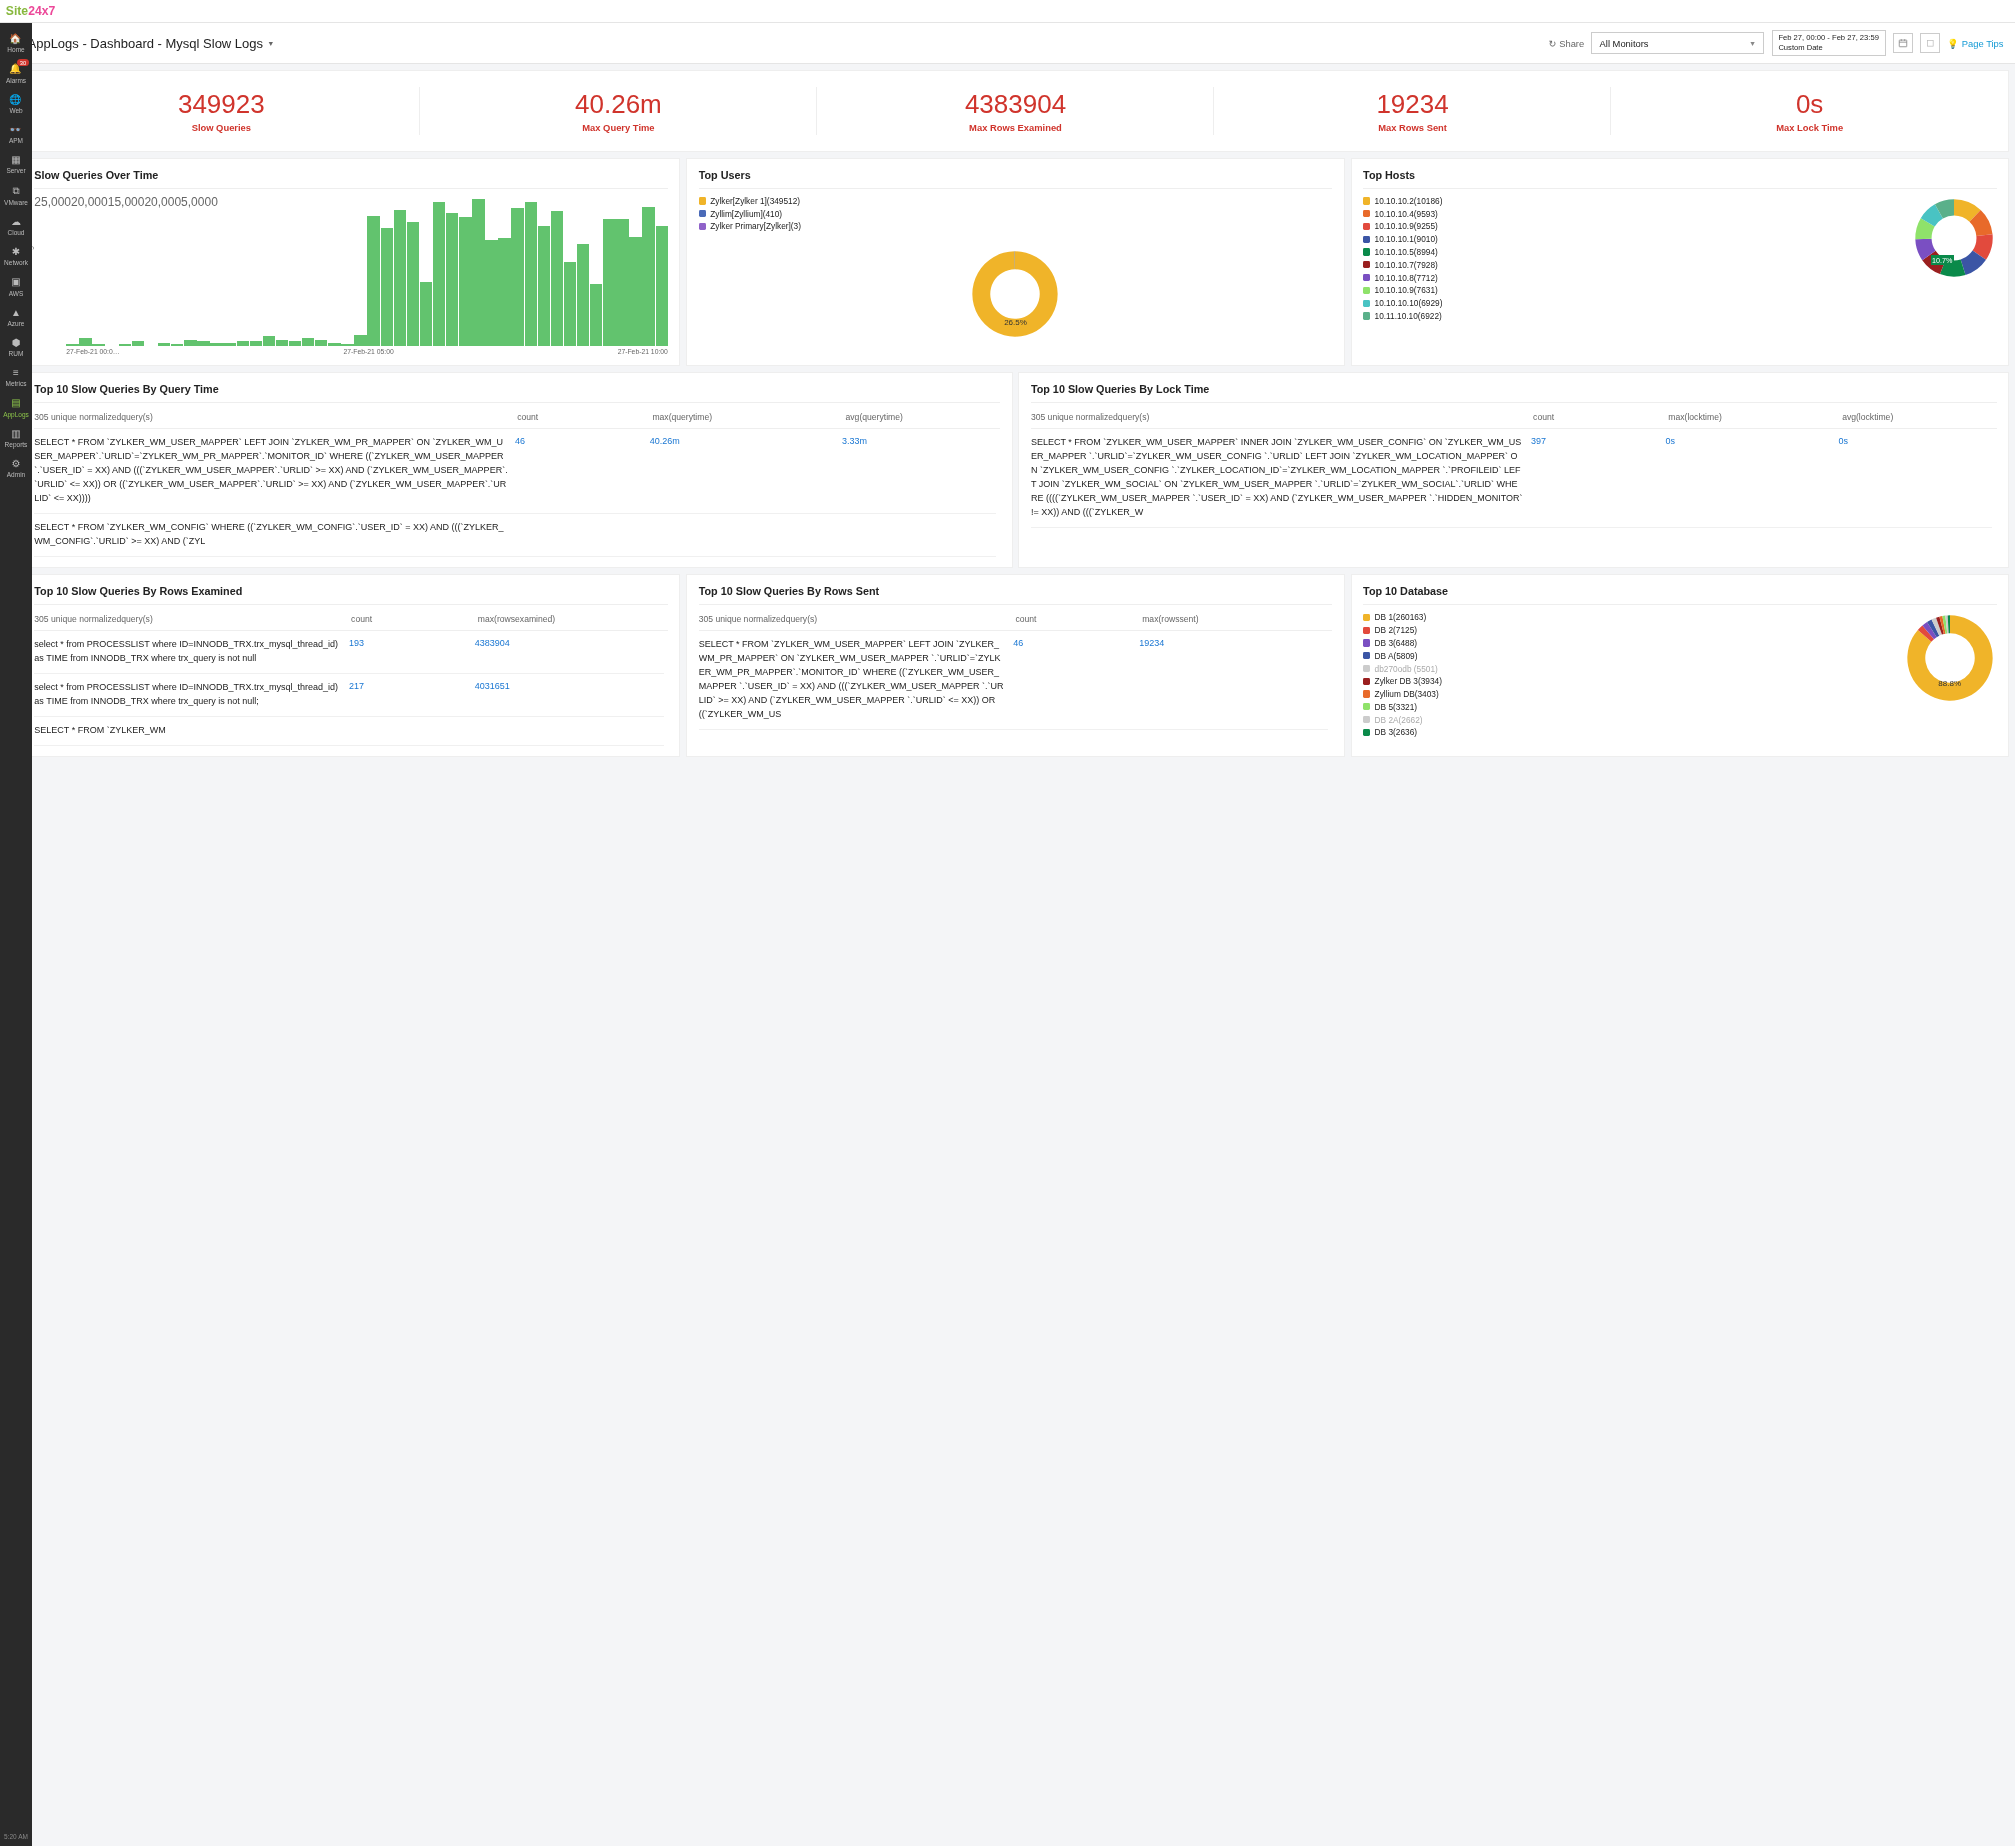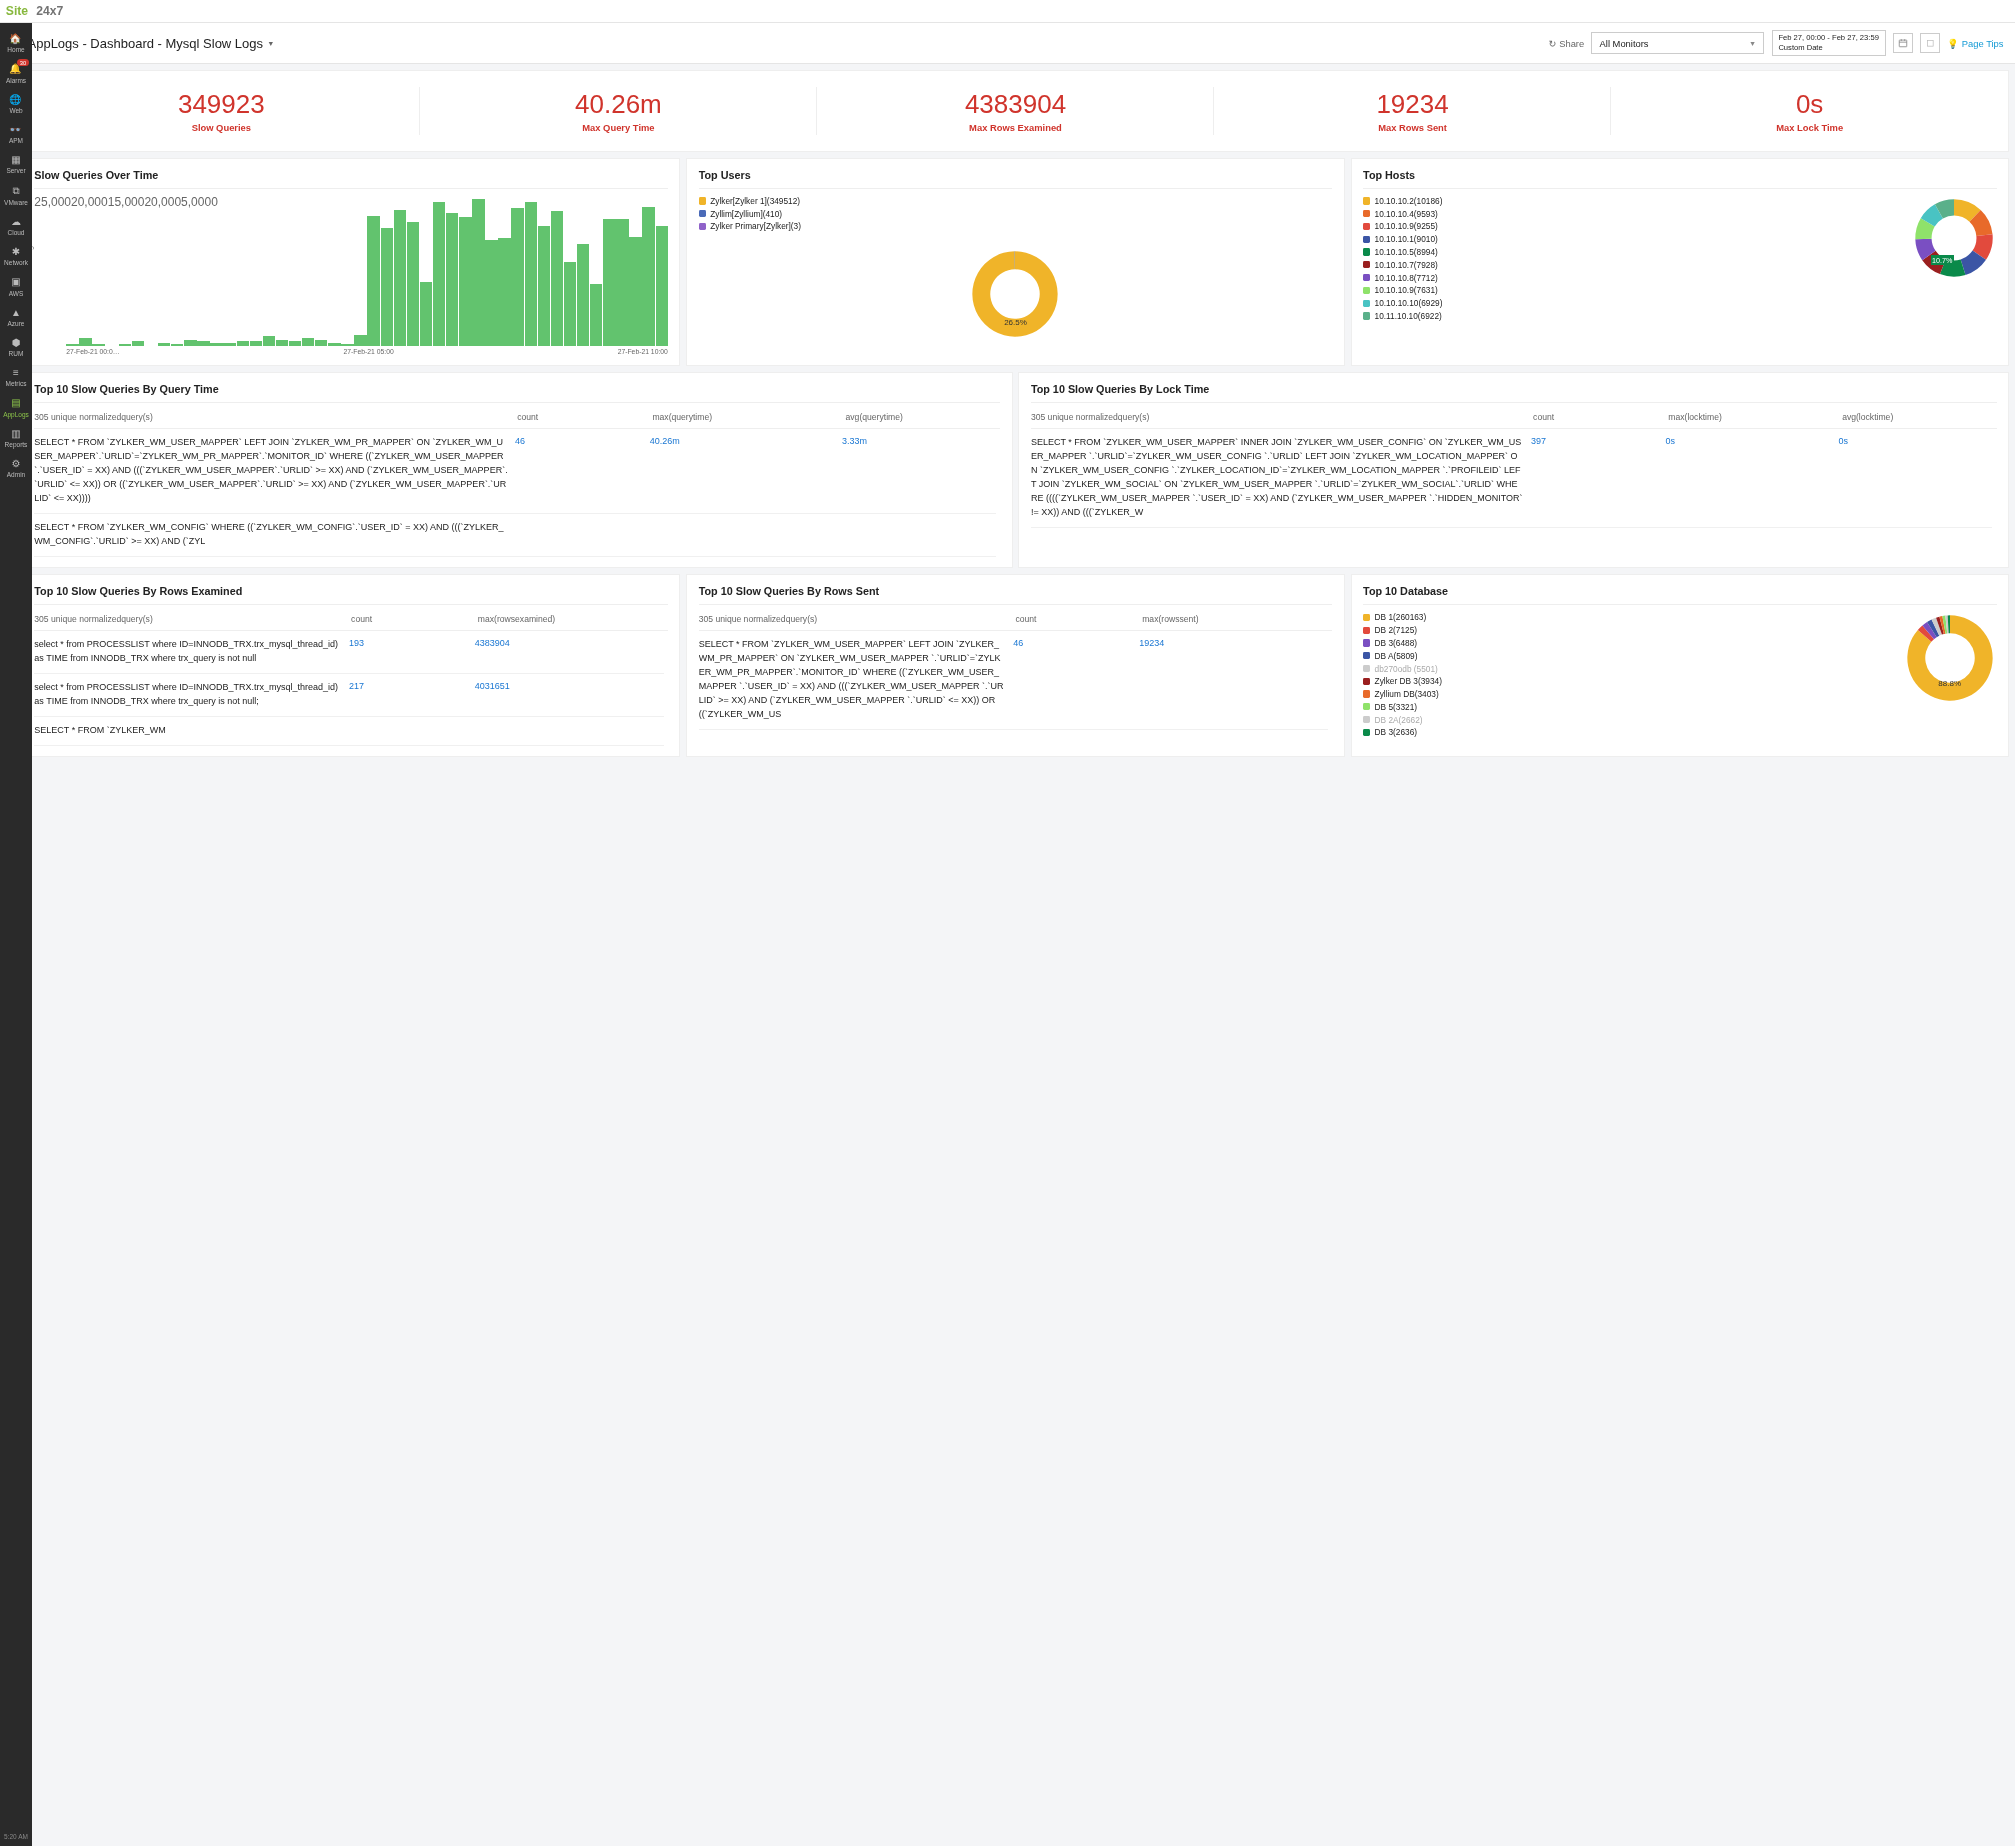--- a/index.html
+++ b/index.html
@@ -2,21 +2,21 @@
 <html style="font-size:11.5px"><head>
 <meta charset="utf-8">
 <style>
 * { box-sizing: border-box; margin: 0; padding: 0; font-family: -apple-system, Helvetica, Arial, sans-serif; }
 body { background: #f4f5f7; color: #222; font-size: 9.4px; }
 
 
 .logo-bar { position: fixed; top:0; left:0; right:0; height:23px; background:#fff; border-bottom:0.7px solid #e5e5e5; display:flex; align-items:center; padding-left:5.8px; z-index:100; }
 .logo { font-weight:700; font-size:12.2px; }
 .logo .s { color:#88b83e; }
-.logo .t { color:#737373;padding-left:8px; }
+.logo .t { color:#ec4899; }
 
 
 .sidenav { position:fixed; top:23px; bottom:0; left:0; width:32px; background:#2a2a2a; color:#bbb; display:flex; flex-direction:column; align-items:center; padding-top:4.3px; z-index:90;}
 .sidenav .nav-item { width:32px; padding:5.8px 0 4.3px; text-align:center; cursor:pointer; font-size:6.5px; position:relative;}
 .sidenav .nav-item svg, .sidenav .nav-item .ic { display:block; margin:0 auto 2.2px; }
 .sidenav .nav-item.active { color:#8bc34a; }
 .sidenav .badge { position:absolute; top:1.4px; right:2.9px; background:#d0342c; color:#fff; border-radius:5.8px; font-size:5.8px; padding:0.7px 2.9px; }
 .sidenav .spacer { flex:1; }
 .sidenav .time { font-size:6.5px; color:#888; padding:5.8px 0; }
 

